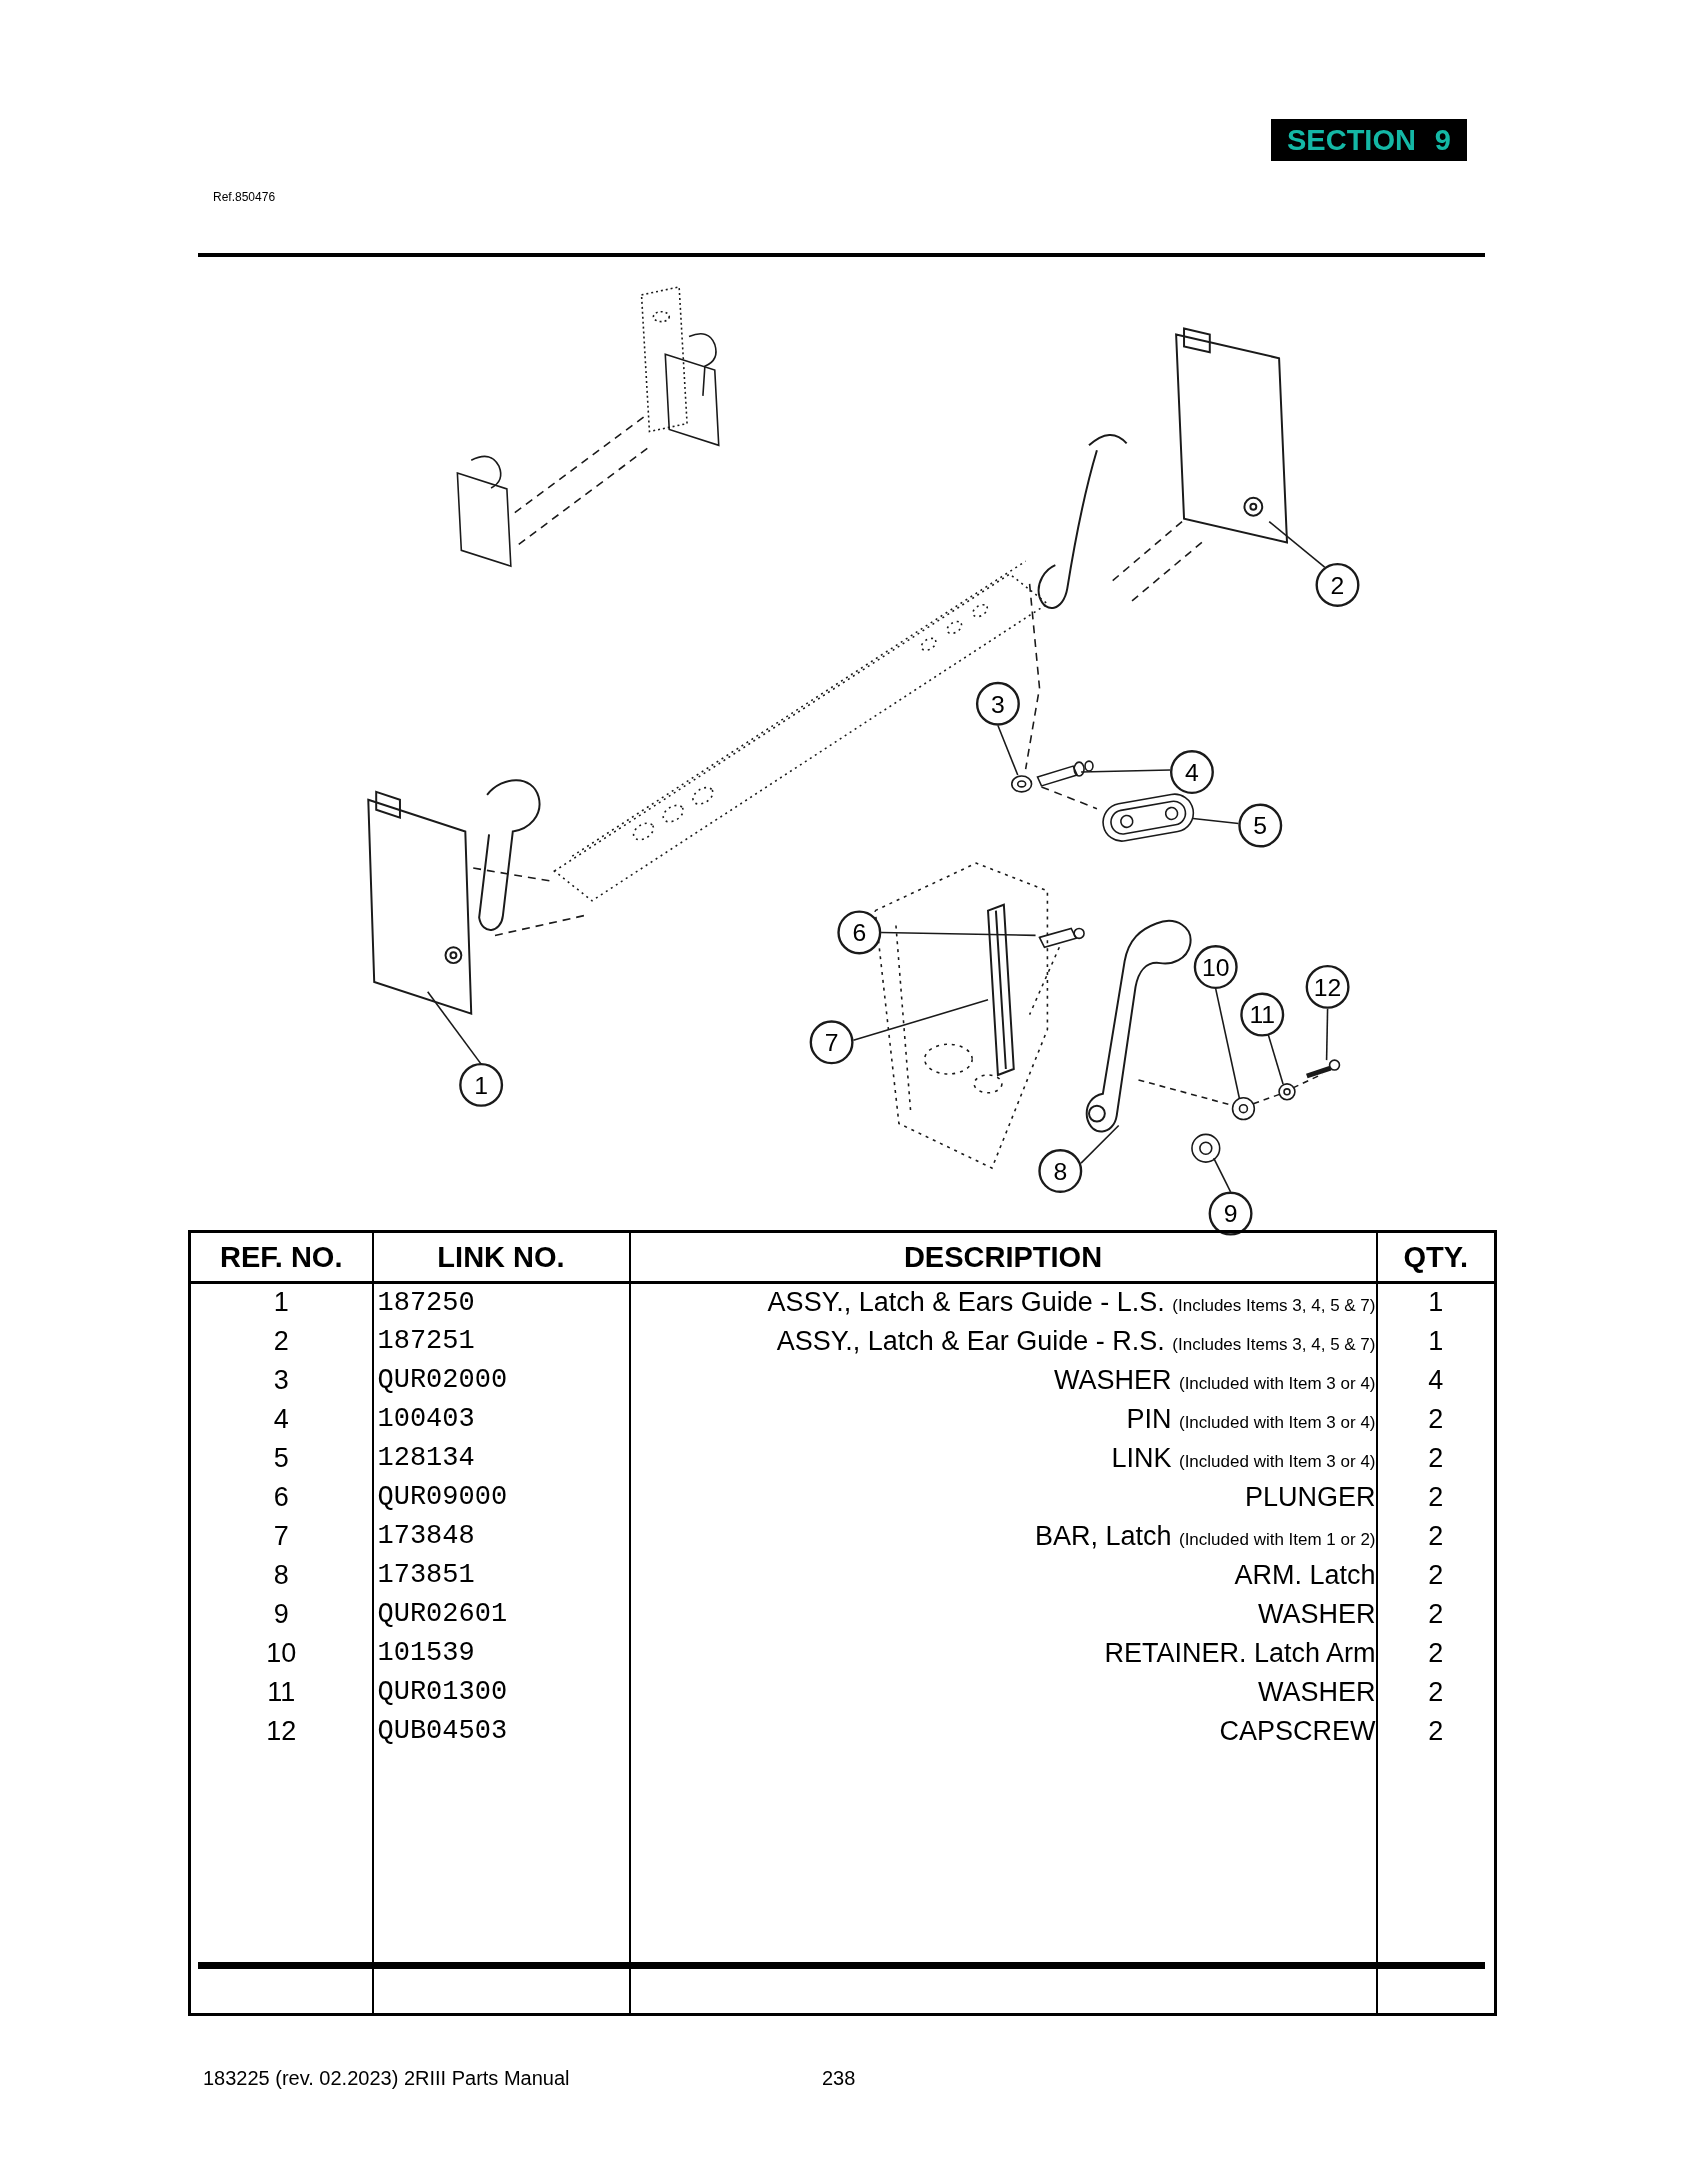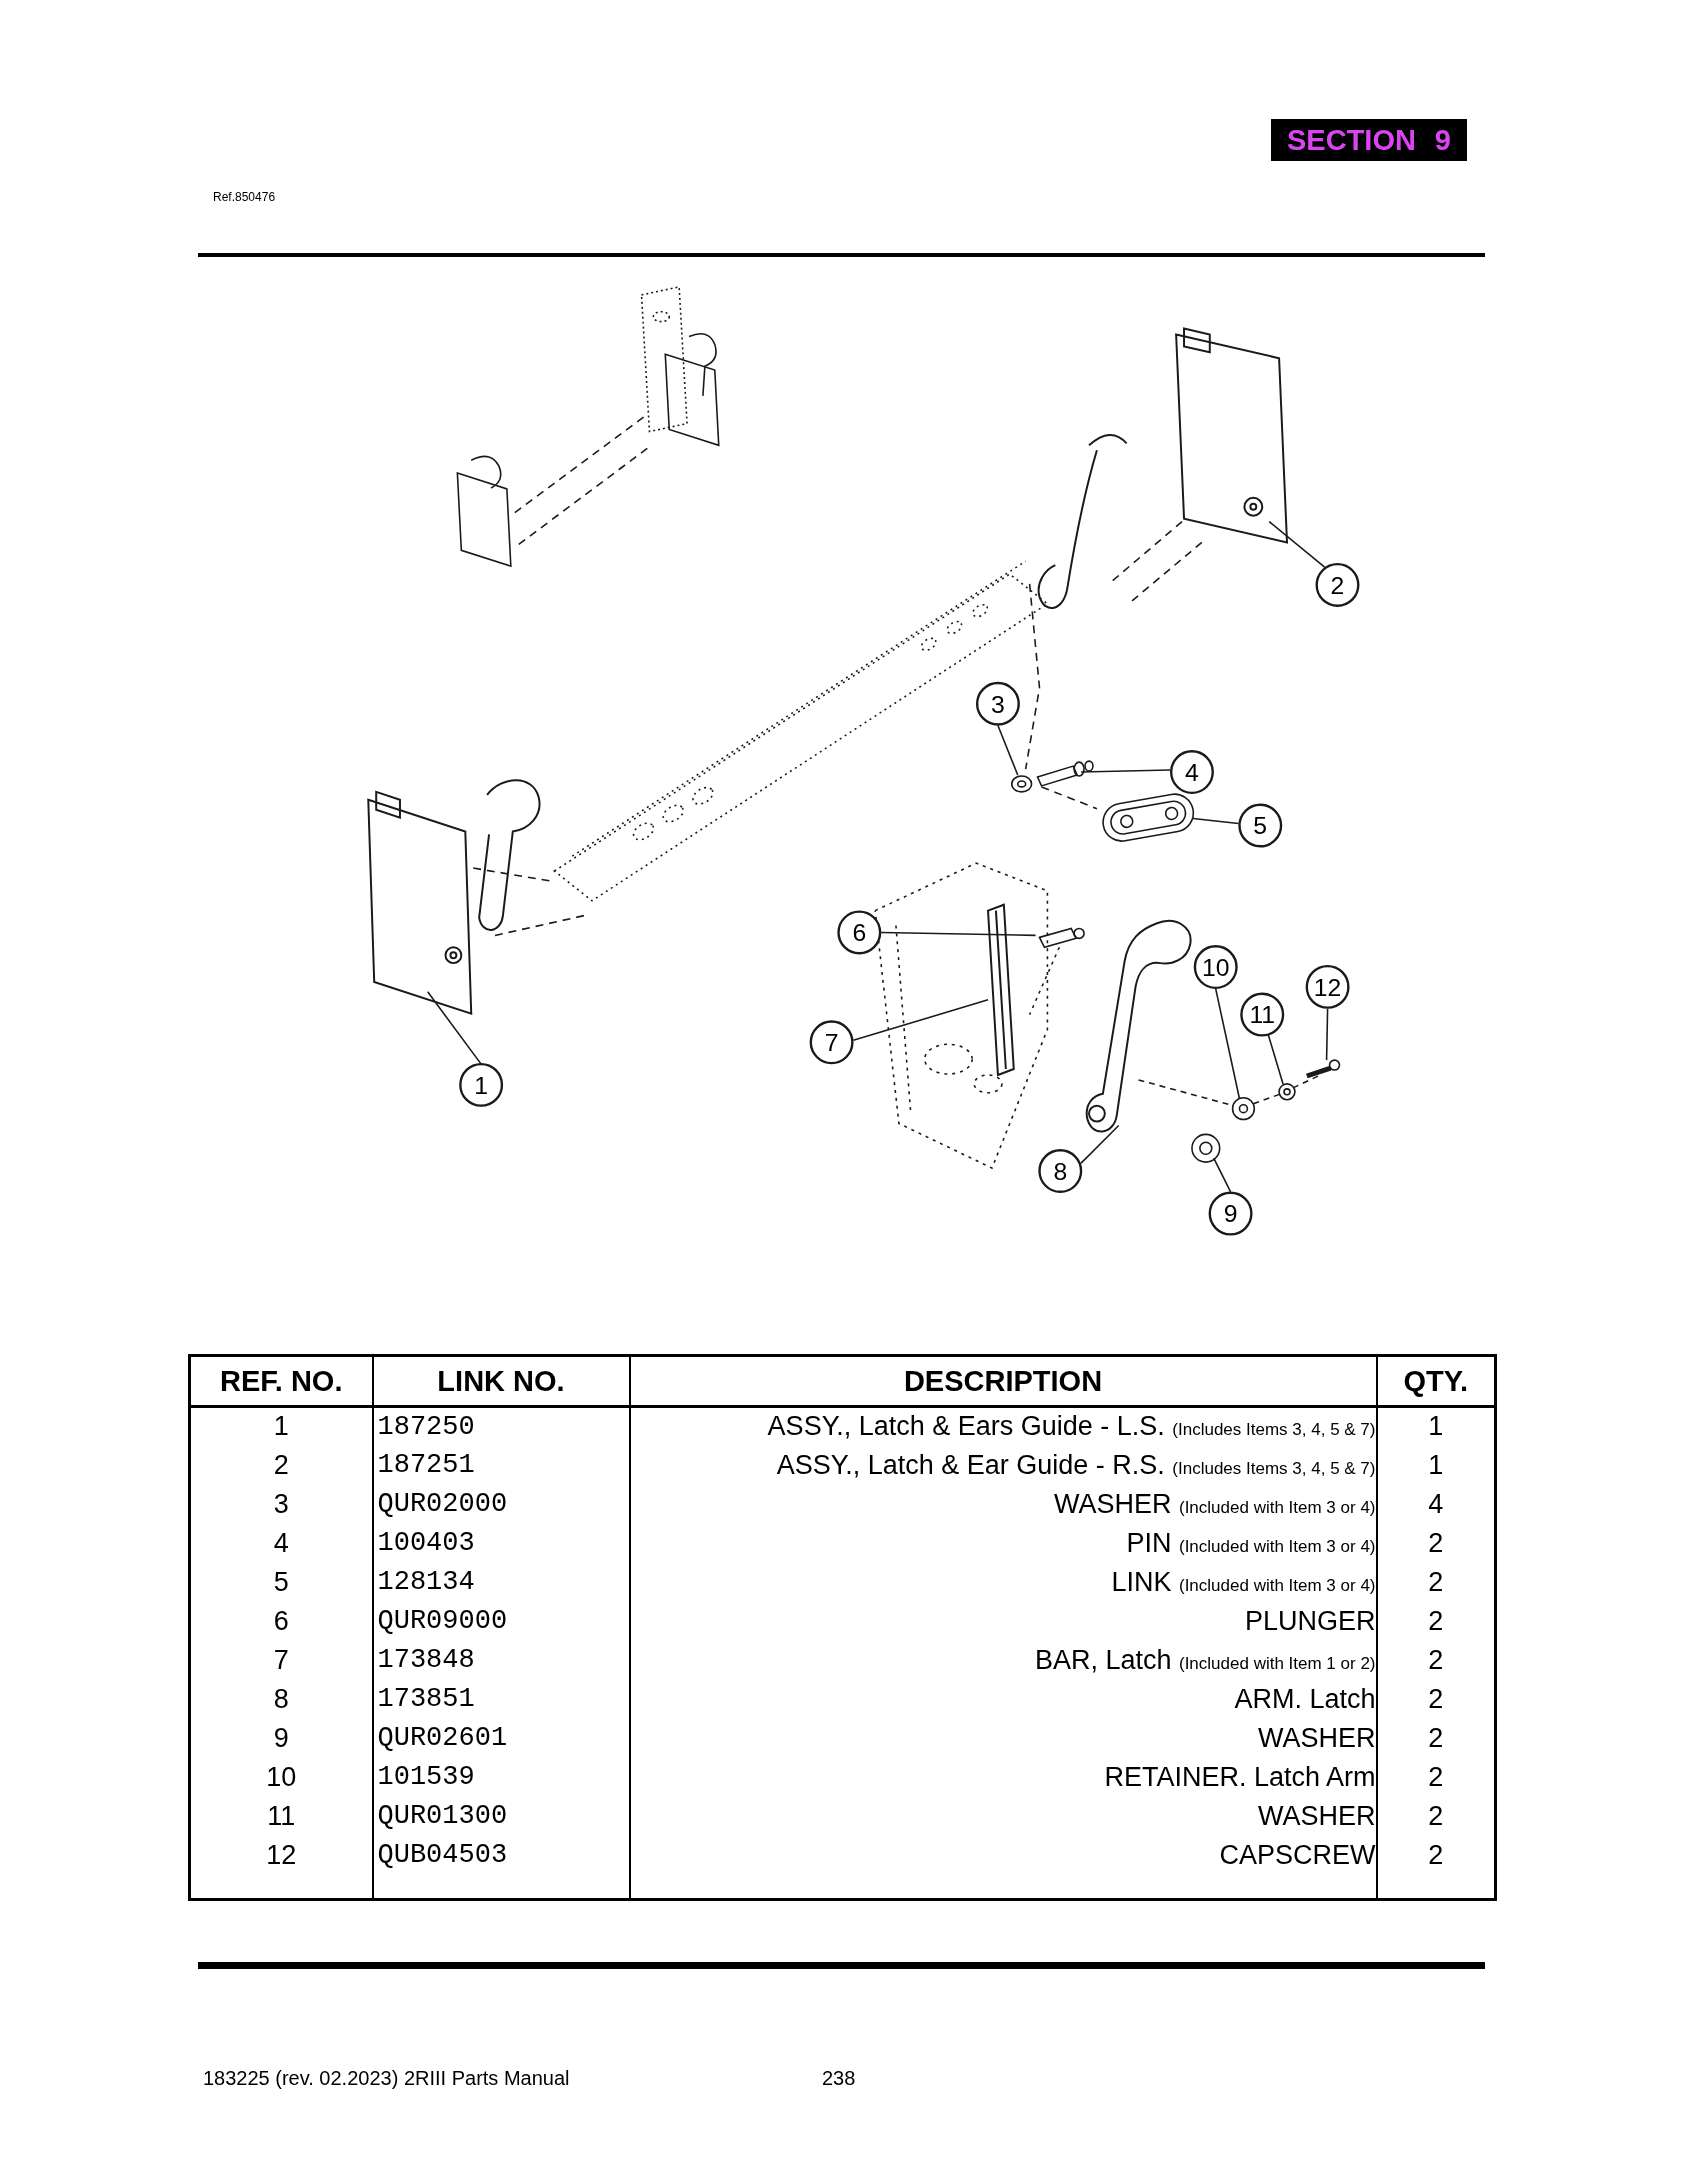--- a/index.html
+++ b/index.html
@@ -5,33 +5,33 @@
   * { margin:0; padding:0; box-sizing:border-box; }
   html,body { background:#e8e8e8; }
   .page {
     position:relative; width:1683px; height:2178px; background:#ffffff;
     font-family:"Liberation Sans", sans-serif; color:#000; overflow:hidden;
     margin:0 auto;
   }
   .ref-label { position:absolute; left:213px; top:190px; font-size:12px; }
   .section-box {
     position:absolute; left:1271px; top:119px; width:196px; height:42px;
-    background:#000; color:#d946ef; display:flex; align-items:center;
+    background:#000; color:#14b8a6; display:flex; align-items:center;
     justify-content:space-between; padding:0 16px; font-weight:bold; font-size:29px;
   }
   .title-wrap { position:absolute; left:0; top:174px; width:1467px; text-align:right; white-space:nowrap; }
   .title-main { font-size:43px; font-weight:bold; letter-spacing:0.5px; }
   .title-sub  { font-size:22px; font-weight:bold; margin-left:6px; }
   .top-rule { position:absolute; left:198px; top:253px; width:1287px; height:4px; background:#000; }
 
   .diagram { position:absolute; left:0; top:262px; }
   .diagram svg text.callout-num { font-family:"Liberation Sans", sans-serif; font-size:25px; fill:#000; }
 
   .parts-table {
-    position:absolute; left:188px; top:1354px; width:1307px; height:547px;
+    position:absolute; left:188px; top:1230px; width:1307px; height:786px;
     border-collapse:collapse; table-layout:fixed;
   }
   .parts-table, .parts-table td, .parts-table th { border:0; }
   .parts-table { border:3px solid #000; }
   .parts-table th {
     font-size:29px; font-weight:bold; text-align:center; height:51px;
     border-bottom:3px solid #000; vertical-align:middle;
   }
   .parts-table td { font-size:27px; height:39px; vertical-align:middle; }
   .col-ref  { width:183px; }

